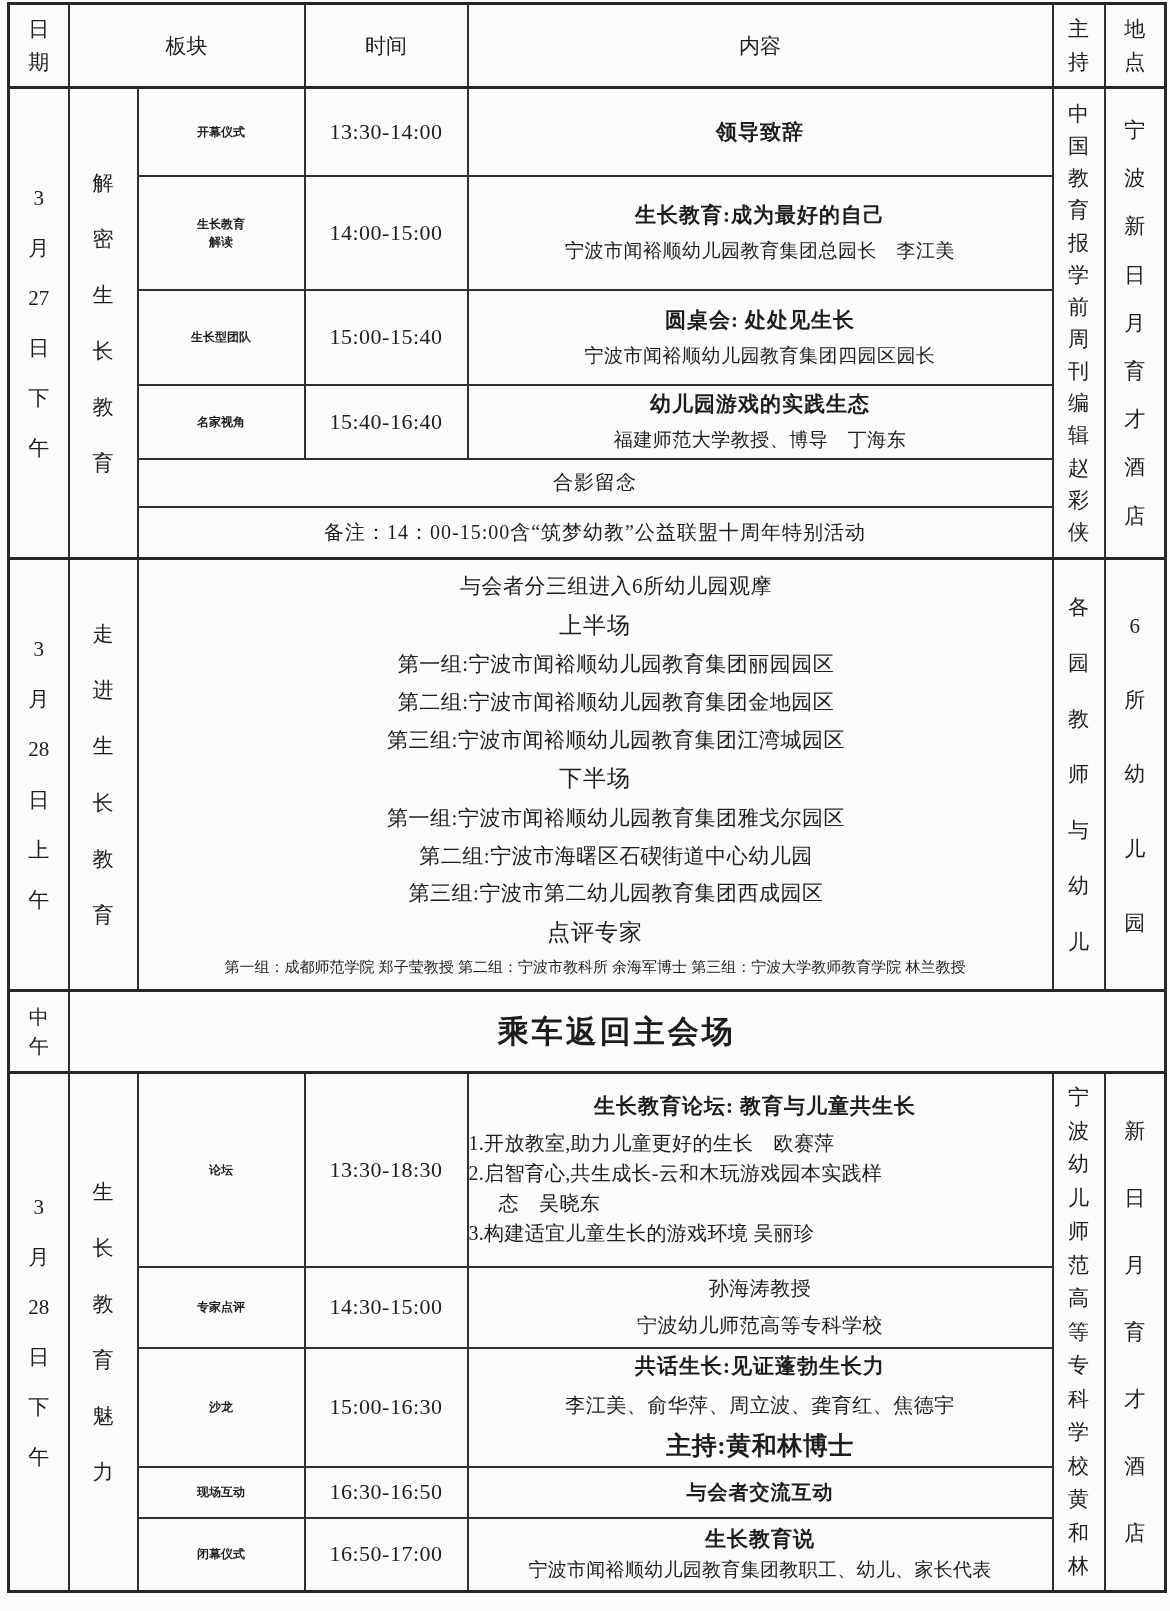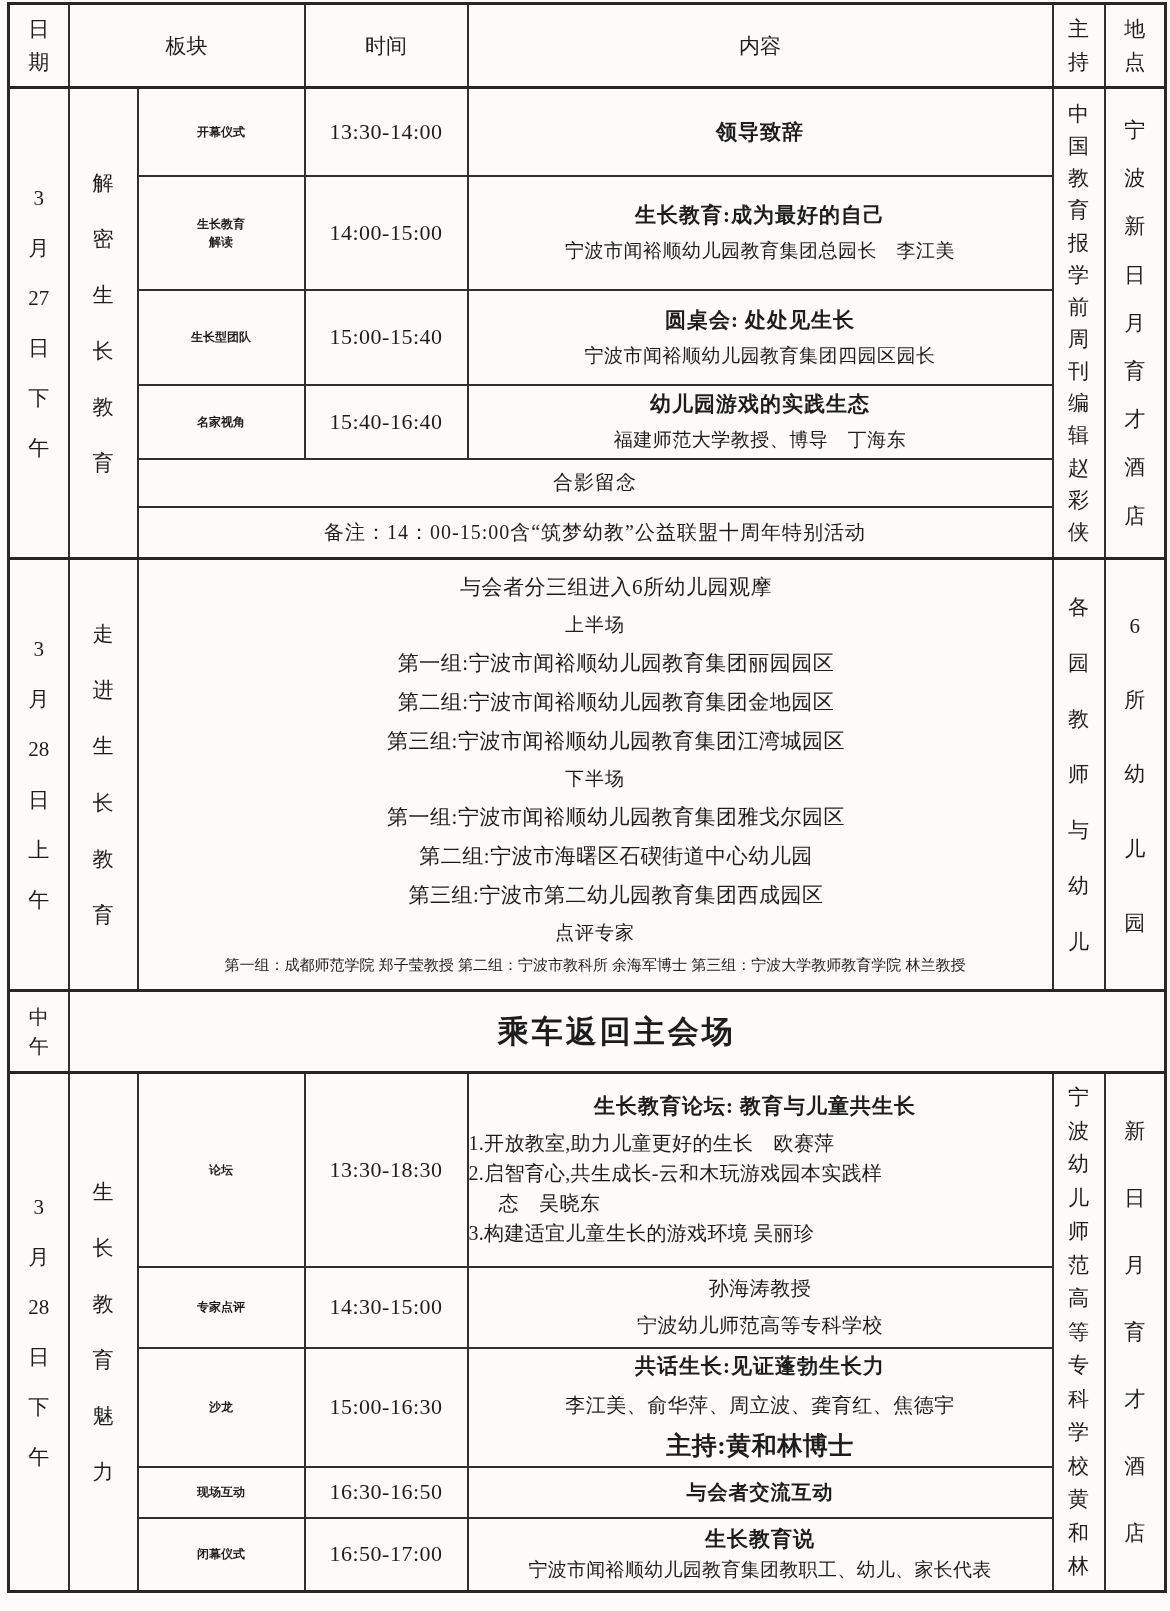--- a/index.html
+++ b/index.html
@@ -24,21 +24,21 @@
   
   .rowlabel{font-size:12px;white-space:pre-line;line-height:1.5;font-weight:bold;}
   .time{font-size:22px;letter-spacing:.5px;}
   .ctitle{font-size:21px;font-weight:700;letter-spacing:1px;}
   .csub{font-size:19px;margin-top:9px;letter-spacing:.5px;}
   .merge{font-size:20px;letter-spacing:1px;}
   .noon{font-size:31px;font-weight:600;letter-spacing:3px;}
   
   .schlist{display:flex;flex-direction:column;justify-content:space-evenly;height:424px;}
   .schline{font-size:21px;letter-spacing:.5px;margin-left:42px;}
-  .schhead{font-size:19px;letter-spacing:1px;}
+  .schhead{font-size:23px;letter-spacing:1px;}
   .experts{font-size:15px;font-family:"Liberation Sans","DejaVu Sans",sans-serif;letter-spacing:0;}
   
   .forum{padding:6px 10px 6px 0;}
   .forum .ctitle{display:block;text-align:center;margin-bottom:8px;}
   .fitem{font-size:20px;text-align:left;white-space:pre-line;line-height:1.5;padding-left:30px;text-indent:-30px;letter-spacing:.3px;}
   .salon-names{font-size:20px;margin-top:12px;letter-spacing:.5px;}
   .salon-host{font-size:25px;margin-top:10px;letter-spacing:.5px;font-weight:bold;}
   .pair1{font-size:20px;letter-spacing:.5px;}
   .pair2{font-size:20px;margin-top:10px;letter-spacing:.5px;}
   .closing-sub{font-size:19px;margin-top:4px;letter-spacing:.3px;}

